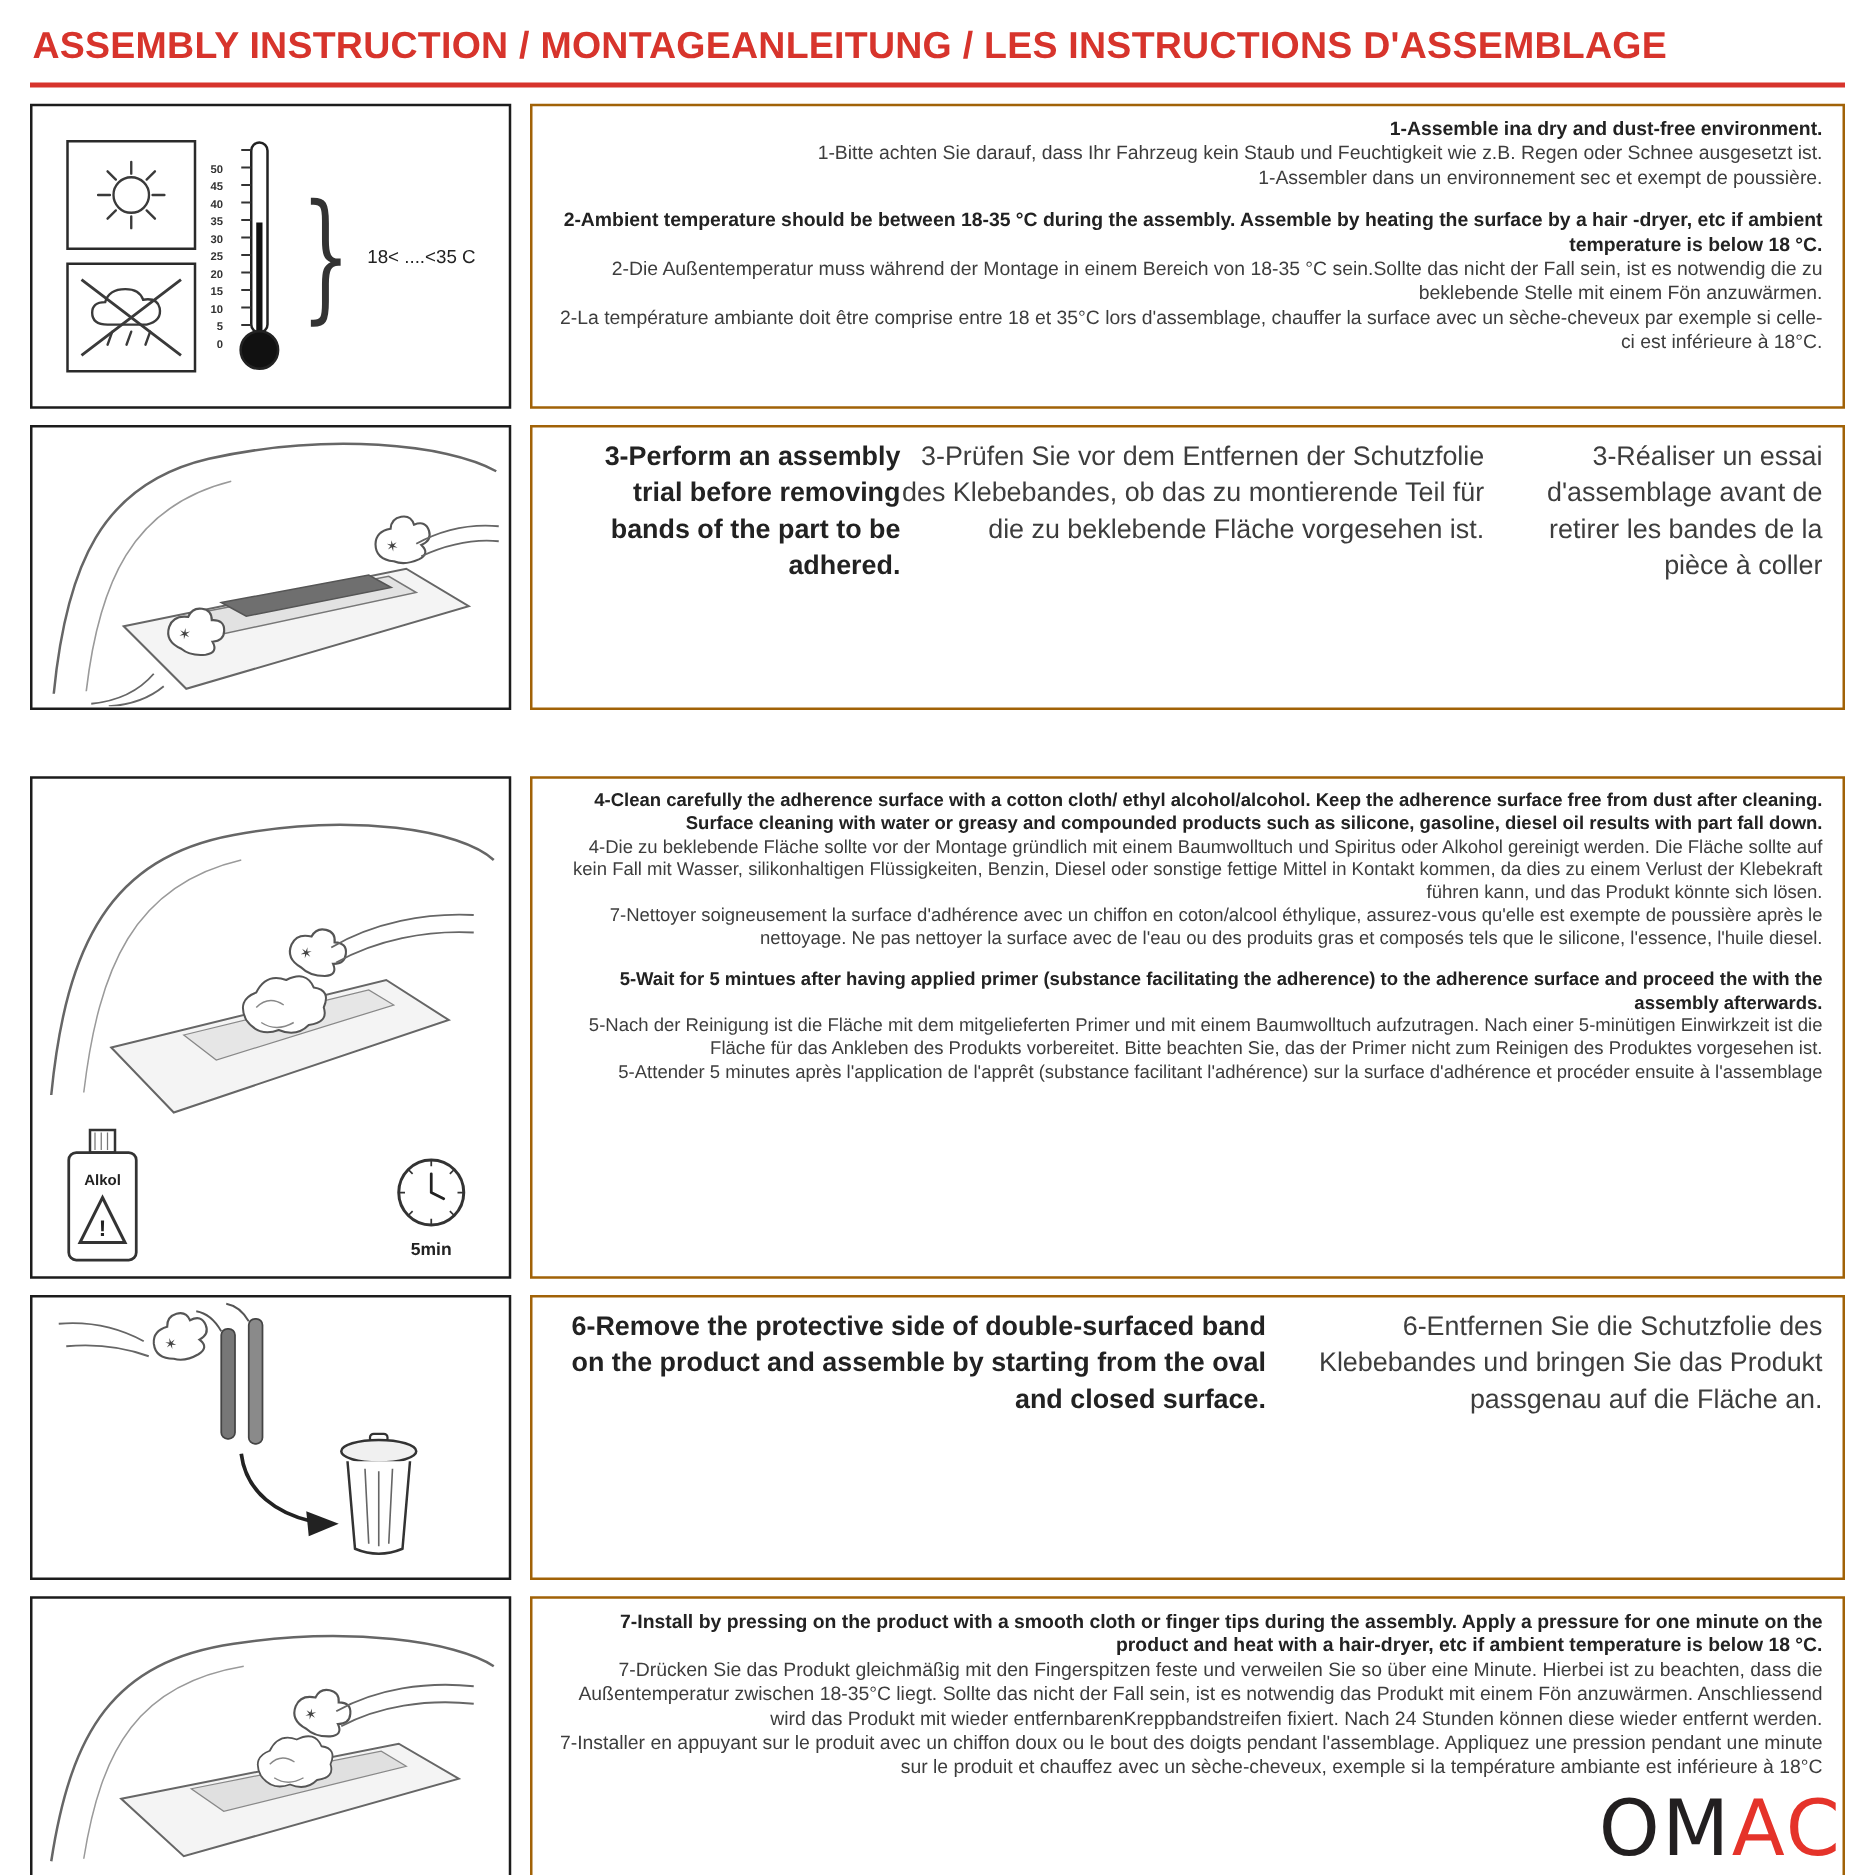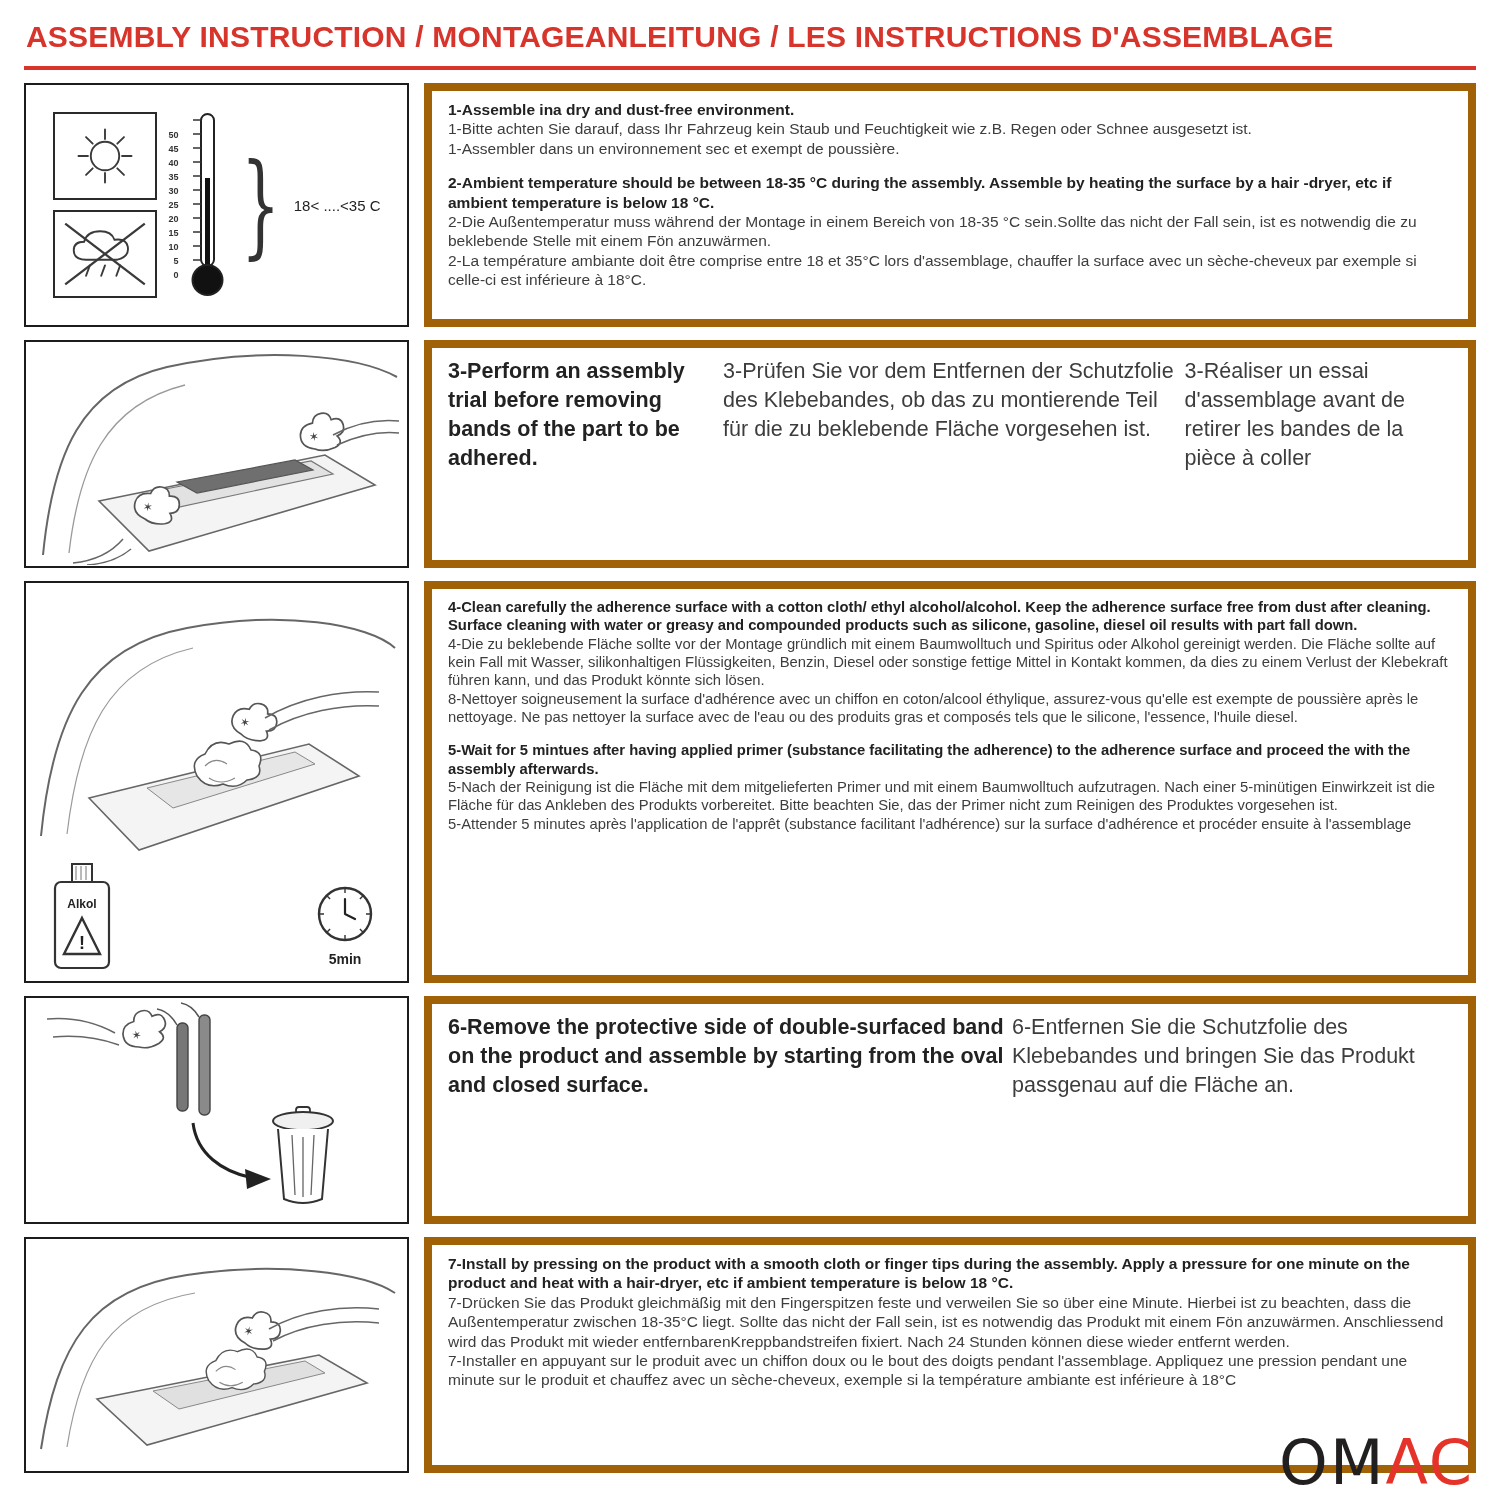--- a/index.html
+++ b/index.html
@@ -11,28 +11,28 @@
   .page { padding:14px 24px 0 24px; }
   .title {
     color:#d7342c; font-size:30px; font-weight:700; letter-spacing:0.2px;
     padding:6px 2px 12px 2px; border-bottom:4px solid #d7342c; margin-bottom:13px;
   }
   .row { display:flex; gap:15px; margin-bottom:13px; }
   .ibox {
     width:385px; flex:0 0 385px; border:2px solid #1c1c1c; background:#fff;
     display:flex; align-items:center; justify-content:center; overflow:hidden;
   }
-  .tbox { flex:1; border:8px solid #a16207; padding:9px 16px; overflow:hidden; background:#fff; }
+  .tbox { flex:1; border:2px solid #a16207; padding:9px 16px; overflow:hidden; background:#fff;text-align:right; }
   .tbox p { margin:0; }
   .b { font-weight:700; color:#222; }
   .t15  { font-size:15.5px; line-height:1.25; }
   .t14  { font-size:14.8px; line-height:1.24; }
   .t21  { font-size:21.5px; line-height:1.35; display:flex; flex-direction:row; justify-content:center; }
   .spacer { height:15px; }
-  .h1 { height:244px; } .h2 { height:228px; } .h3 { height:402px; } .h4 { height:228px; } .h5 { height:236px; }
+  .h1 { height:244px; } .h2 { height:228px; } .h3 { height:402px;margin-top:40px; } .h4 { height:228px; } .h5 { height:236px; }
 
   
   .r1wrap { display:flex; align-items:center; gap:6px; }
   .minis { display:flex; flex-direction:column; gap:10px; }
   .mini {
     width:104px; height:88px; border:2px solid #2a2a2a;
     display:flex; align-items:center; justify-content:center;
   }
   .ticks {
     white-space:pre-line; font-size:9px; line-height:14px; text-align:right;
@@ -163,21 +163,21 @@
           <circle cx="0" cy="0" r="26" fill="#fff" stroke="#333" stroke-width="2.4"></circle>
           <path d="M0 -26 V-21 M0 26 V21 M-26 0 H-21 M26 0 H21 M18.4 -18.4 l-3.5 3.5 M-18.4 18.4 l3.5 -3.5 M18.4 18.4 l-3.5 -3.5 M-18.4 -18.4 l3.5 3.5" stroke="#333" stroke-width="1.4"></path>
           <path d="M0 0 L0 -15 M0 0 L10 5" stroke="#222" stroke-width="2.2" stroke-linecap="round"></path>
           <text x="0" y="50" text-anchor="middle" font-size="14" font-weight="bold" fill="#222">5min</text>
         </g>
       </svg>
     </div>
     <div class="tbox h3 t14">
       <p class="b">4-Clean carefully the adherence surface with a cotton cloth/ ethyl alcohol/alcohol. Keep the adherence surface free from dust after cleaning. Surface cleaning with water or greasy and compounded products such as silicone, gasoline, diesel oil results with part fall down.</p>
       <p>4-Die zu beklebende Fläche sollte vor der Montage gründlich mit einem Baumwolltuch und Spiritus oder Alkohol gereinigt werden. Die Fläche sollte auf kein Fall mit Wasser, silikonhaltigen Flüssigkeiten, Benzin, Diesel oder sonstige fettige Mittel in Kontakt kommen, da dies zu einem Verlust der Klebekraft führen kann, und das Produkt könnte sich lösen.</p>
-      <p>8-Nettoyer soigneusement la surface d'adhérence avec un chiffon en coton/alcool éthylique, assurez-vous qu'elle est exempte de poussière après le nettoyage. Ne pas nettoyer la surface avec de l'eau ou des produits gras et composés tels que le silicone, l'essence, l'huile diesel.</p>
+      <p>7-Nettoyer soigneusement la surface d'adhérence avec un chiffon en coton/alcool éthylique, assurez-vous qu'elle est exempte de poussière après le nettoyage. Ne pas nettoyer la surface avec de l'eau ou des produits gras et composés tels que le silicone, l'essence, l'huile diesel.</p>
       <div class="spacer"></div>
       <p class="b">5-Wait for 5 mintues after having applied primer (substance facilitating the adherence) to the adherence surface and proceed the with the assembly afterwards.</p>
       <p>5-Nach der Reinigung ist die Fläche mit dem mitgelieferten Primer und mit einem Baumwolltuch aufzutragen. Nach einer 5-minütigen Einwirkzeit ist die Fläche für das Ankleben des Produkts vorbereitet. Bitte beachten Sie, das der Primer nicht zum Reinigen des Produktes vorgesehen ist.</p>
       <p>5-Attender 5 minutes après l'application de l'apprêt (substance facilitant l'adhérence) sur la surface d'adhérence et procéder ensuite à l'assemblage</p>
     </div>
   </div>
 
   <div class="row">
     <div class="ibox h4">
       <svg width="379" height="222" viewBox="0 0 379 222">

